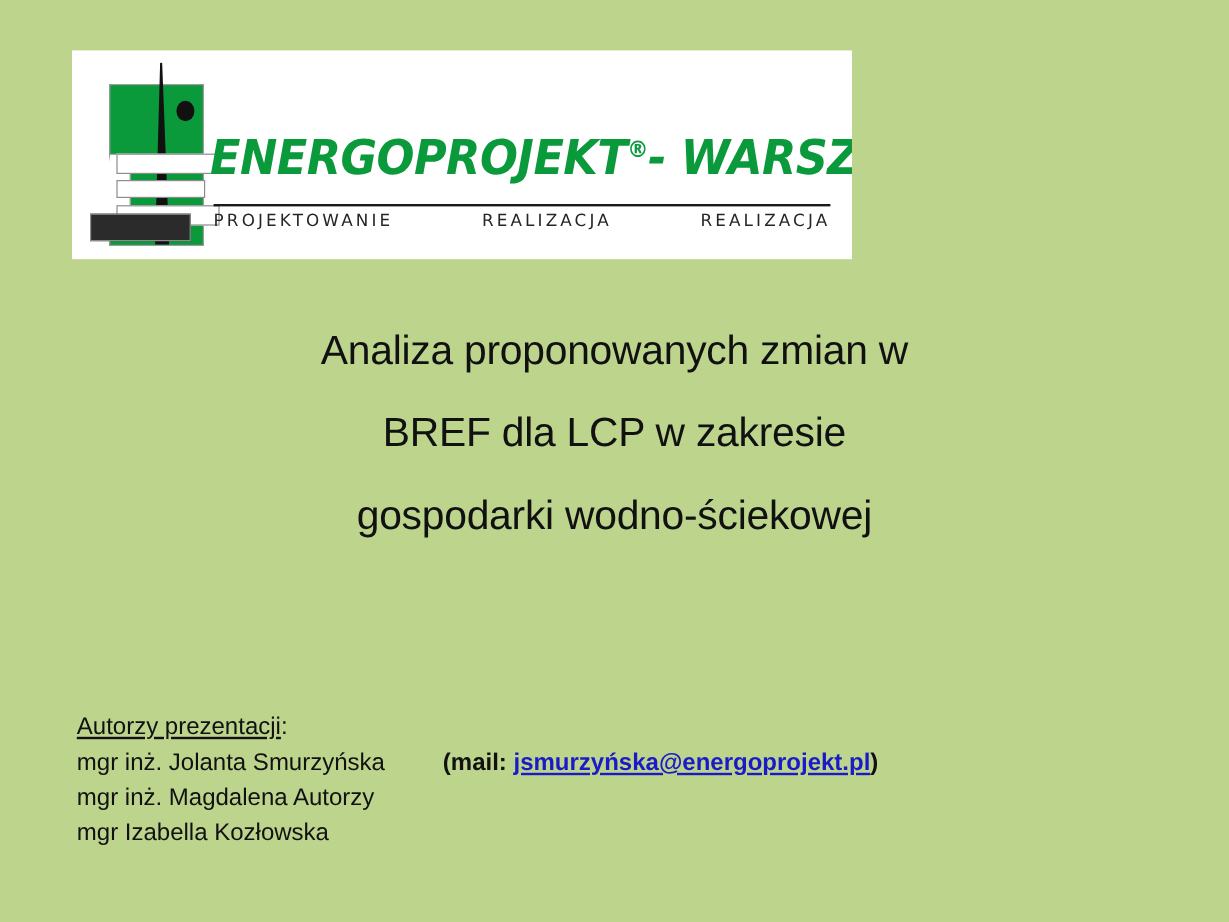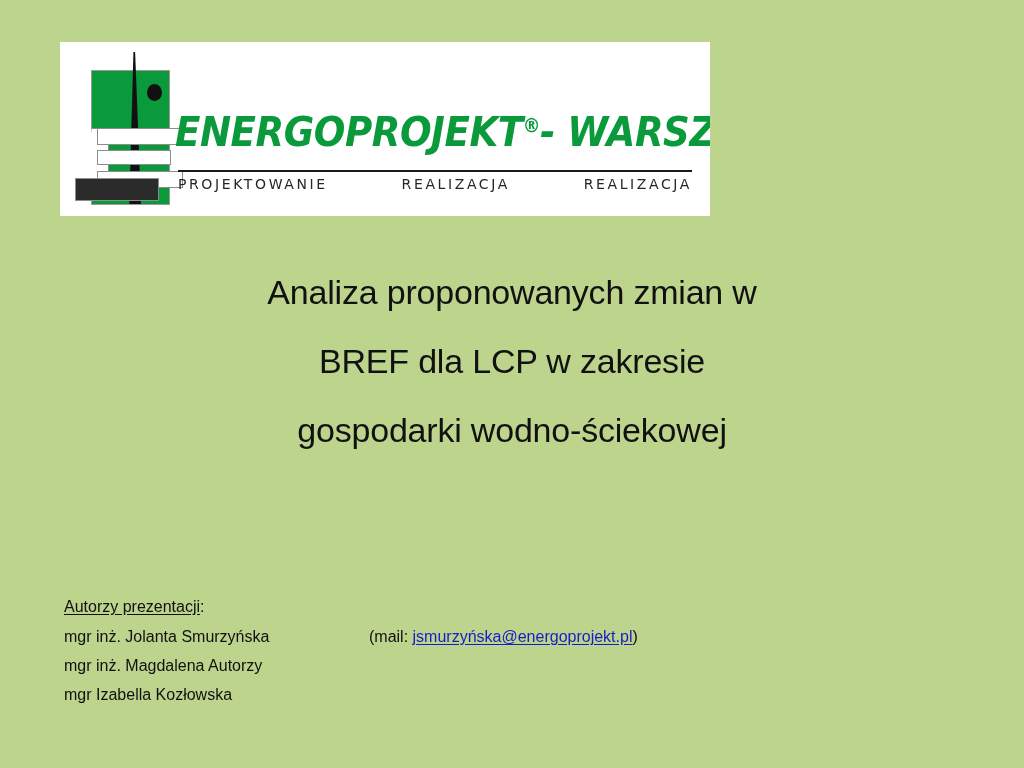--- a/index.html
+++ b/index.html
@@ -170,21 +170,21 @@
     letter-spacing: -0.2px;
   }
 
   
   .authors {
     position: absolute;
     left: 64px;
     top: 592px;
     color: #111111;
     font-family: "Liberation Sans", sans-serif;
-    font-size: 16px;
+    font-size: 20px;
     line-height: 29px;
     white-space: nowrap;
   }
   .authors-heading {
     display: block;
     margin-bottom: 1px;
   }
   .authors-heading .u {
     text-decoration: underline;
     text-underline-offset: 2px;
@@ -193,20 +193,21 @@
     display: flex;
     align-items: flex-start;
   }
   .author-name {
     display: inline-block;
     width: 305px;
     flex: 0 0 305px;
   }
   .author-mail {
     display: inline-block;
+    font-weight: bold;
   }
   a.mail-link,
   .mail-link {
     color: #1a1ac8;
     text-decoration: underline;
     text-underline-offset: 2px;
   }
 </style>
 </head>
 <body>

